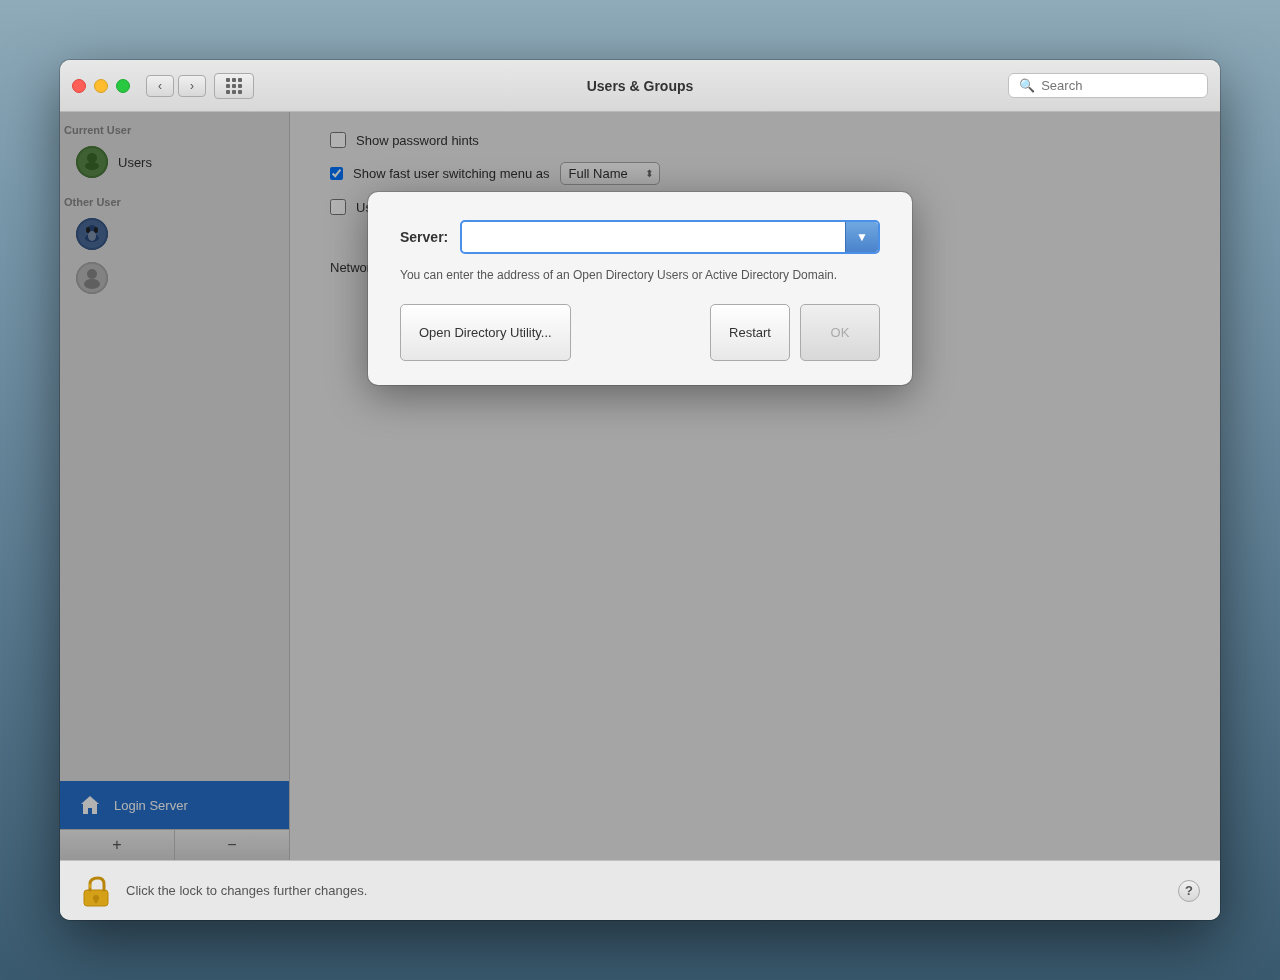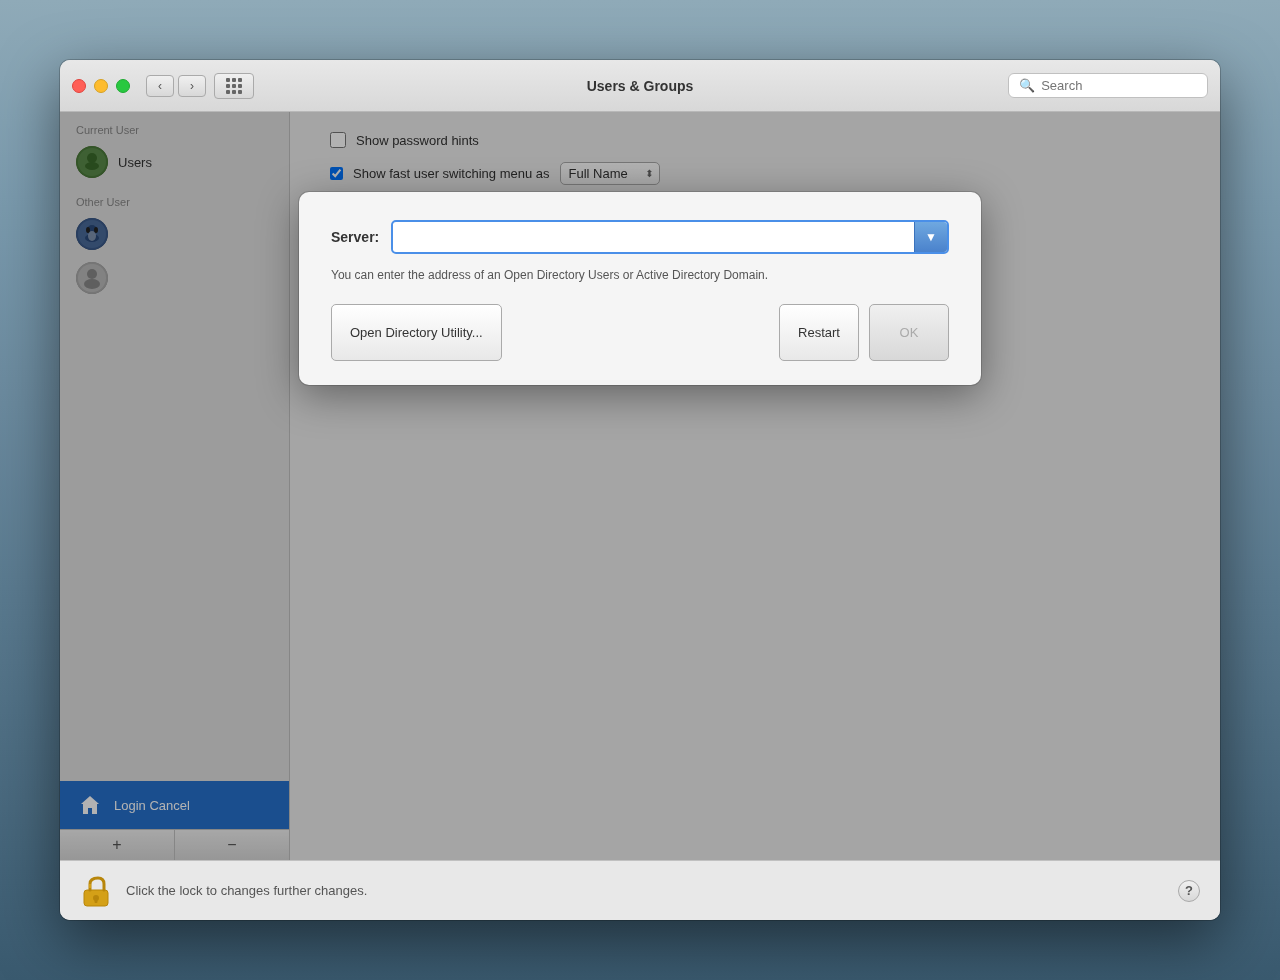--- a/index.html
+++ b/index.html
@@ -164,23 +164,23 @@
       width: 230px;
       background: #e0e0e0;
       border-right: 1px solid #c0c0c0;
       display: flex;
       flex-direction: column;
       flex-shrink: 0;
     }
 
     .sidebar-section-label {
       font-size: 11px;
-      font-weight: 400;
+      font-weight: 700;
       color: #888;
-      padding: 12px 16px 4px;
+      padding: 12px 4px 4px;
       text-transform: none;
     }
 
     .sidebar-user {
       display: flex;
       align-items: center;
       gap: 10px;
       padding: 6px 16px;
       cursor: pointer;
     }
@@ -400,21 +400,21 @@
       align-items: flex-start;
       justify-content: center;
       padding-top: 80px;
     }
 
     
     .dialog {
       background: #f5f5f5;
       border-radius: 10px;
       box-shadow: 0 10px 40px rgba(0,0,0,0.4), 0 0 0 1px rgba(0,0,0,0.15);
-      width: 682px;
+      width: 544px;
       padding: 28px 32px 24px;
       position: relative;
     }
 
     .dialog-row {
       display: flex;
       align-items: center;
       gap: 12px;
       margin-bottom: 12px;
     }
@@ -583,21 +583,21 @@
 
       <div class="sidebar-spacer"></div>
 
       <div class="login-options-item">
         <div class="home-icon-wrap">
           <svg width="22" height="22" viewBox="0 0 22 22">
             <polygon points="11,2 20,10 18,10 18,20 13,20 13,14 9,14 9,20 4,20 4,10 2,10" fill="white"></polygon>
             <rect x="8" y="2" width="6" height="6" fill="none"></rect>
           </svg>
         </div>
-        <span class="login-options-label">Login Cancel</span>
+        <span class="login-options-label">Login Server</span>
       </div>
 
       <div class="sidebar-bottom-buttons">
         <div class="sidebar-btn">+</div>
         <div class="sidebar-btn">−</div>
       </div>
     </div>
 
     <div class="main-content">
 

